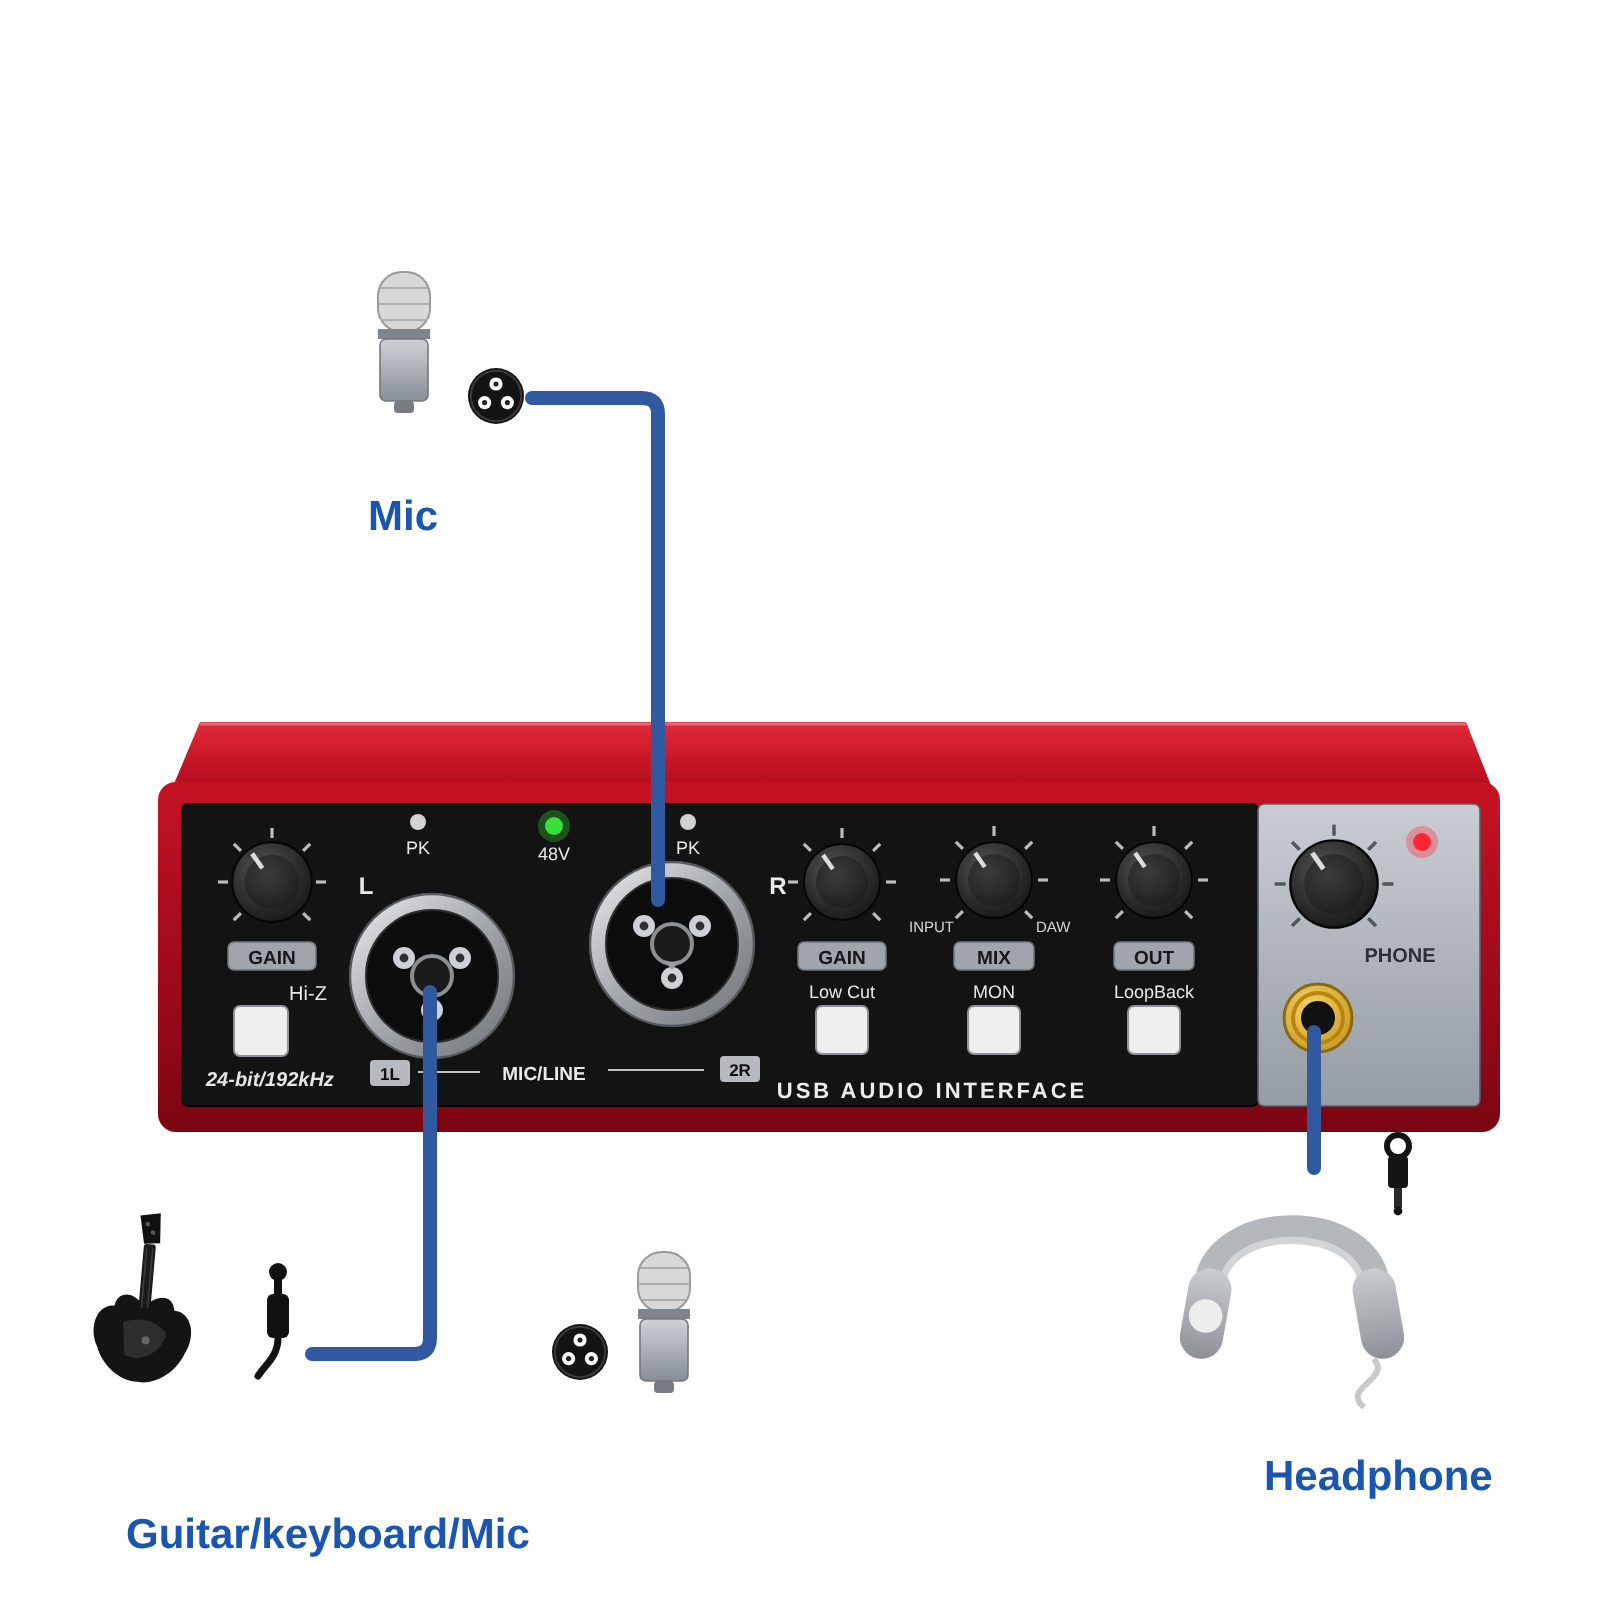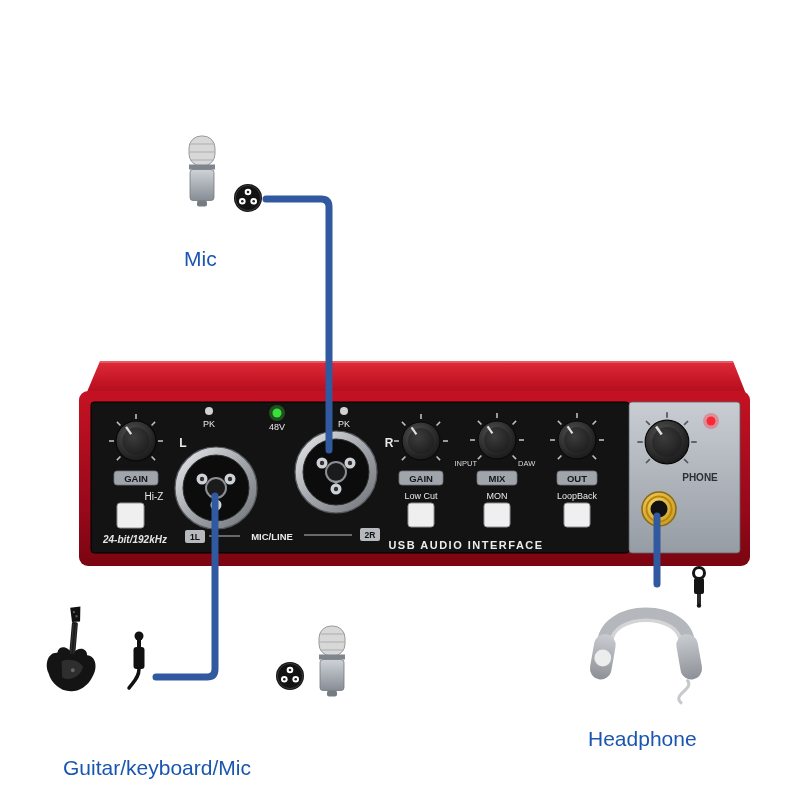--- a/index.html
+++ b/index.html
@@ -1,19 +1,19 @@
 <!DOCTYPE html>
 <html><head>
 <meta charset="utf-8">
 <style>
   * { margin:0; padding:0; box-sizing:border-box; }
   html,body { width:800px; height:800px; background:#ffffff; font-family:"Liberation Sans",sans-serif; }
   .stage { position:relative; width:800px; height:800px; background:#ffffff; overflow:hidden; }
   .stage > svg { position:absolute; left:0; top:0; }
-  .conn-label { position:absolute; font-weight:normal; font-size:21px; color:#1a56b0; white-space:nowrap; }
+  .conn-label { position:absolute; font-weight:bold; font-size:21px; color:#1a56b0; white-space:nowrap; }
   text { font-family:"Liberation Sans",sans-serif; }
   .w   { fill:#e9e9e9; }
   .pillbox { fill:#9fa5ab; stroke:#6f7479; stroke-width:0.8; }
   .pill-t  { fill:#15171a; font-size:9.5px; font-weight:bold; }
   .btn { fill:#efefef; stroke:#8e9298; stroke-width:1; }
   .small-t { font-size:9px; }
   .tiny-t  { font-size:7.5px; fill:#d8d8d8; }
 </style>
 </head>
 <body>
@@ -238,15 +238,15 @@
   <use href="#headphones" transform="translate(646,634) scale(1.2)"></use>
   <use href="#hp-plug" transform="translate(699,588)"></use>
 
   <path d="M 266 199 H 321 Q 329 199 329 207 V 450" fill="none" stroke="#31599f" stroke-width="7" stroke-linecap="round" stroke-linejoin="round"></path>
   <path d="M 215 496 V 669 Q 215 677 207 677 H 156" fill="none" stroke="#31599f" stroke-width="7" stroke-linecap="round" stroke-linejoin="round"></path>
   <path d="M 657 516 V 584" fill="none" stroke="#31599f" stroke-width="7" stroke-linecap="round"></path>
 </svg>
 
 <div class="conn-label" style="left:184px; top:247px;">Mic</div>
 <div class="conn-label" style="left:63px; top:732px;margin-top:24px;">Guitar/keyboard/Mic</div>
-<div class="conn-label" style="left:588px; top:727px;">Headphone</div>
+<div class="conn-label" style="left:632px; top:727px;">Headphone</div>
 
 </div>
 
 </body></html>

